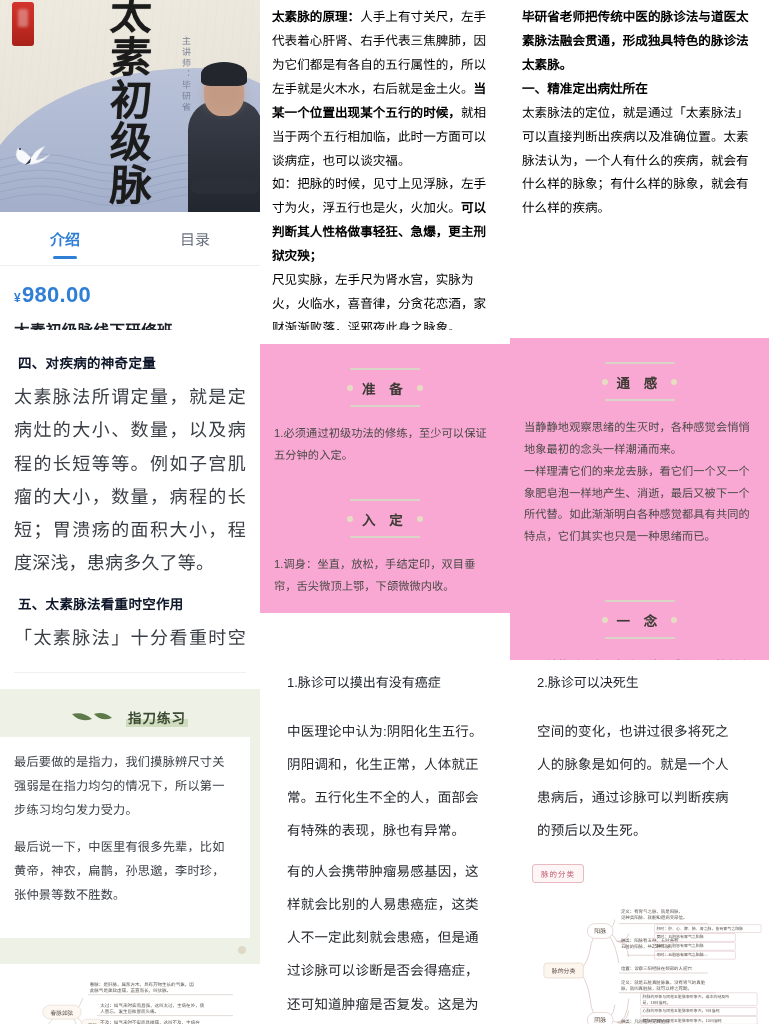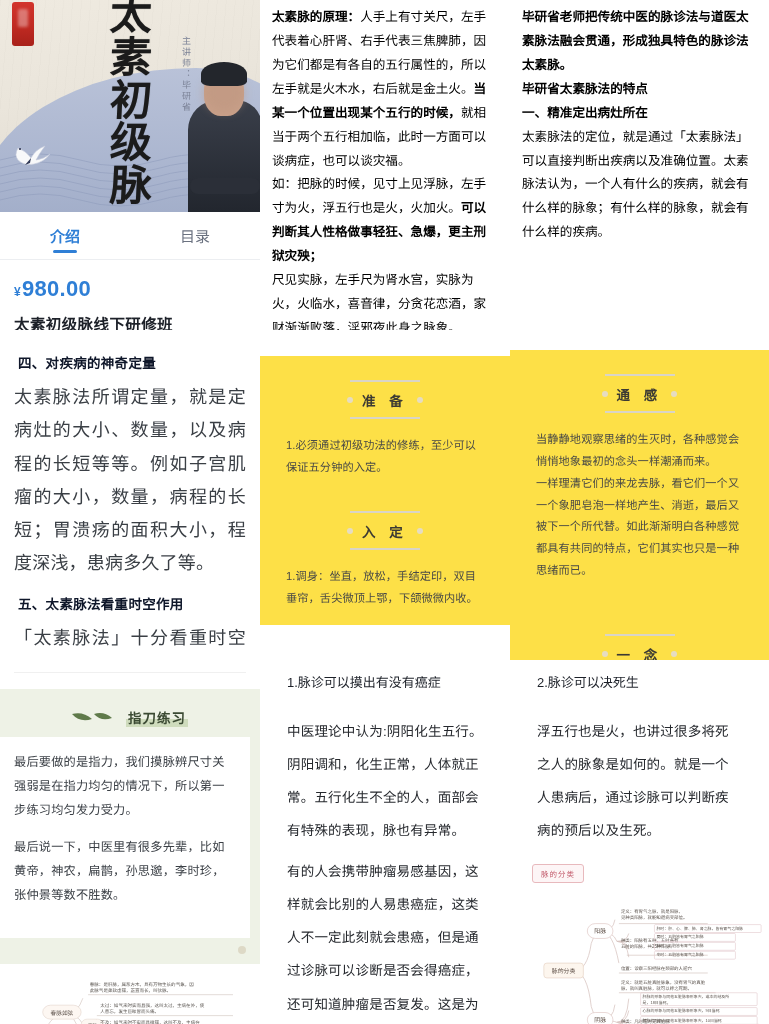--- a/index.html
+++ b/index.html
@@ -67,21 +67,21 @@
   .p-head { position:absolute; left:24px; bottom:96px; width:40px; height:48px;
      background: #c9a089; border-radius: 46% 46% 42% 42%; }
   .p-hair { position:absolute; left:21px; bottom:126px; width:46px; height:24px;
      background: #23262c; border-radius: 50% 50% 20% 20%; }
   .p-blur { position:absolute; left:24px; bottom:100px; width:40px; height:38px;
      background: rgba(190,150,128,.55); border-radius:50%; filter: blur(5px); }
   .p-arms { position:absolute; left:10px; bottom:18px; width:70px; height:16px;
      background:#2b2f38; border-radius:8px; }
 
   
-  .tabs { position:relative; height:48px; background:#fff; display:flex;
+  .tabs { position:relative; height:54px; background:#fff; display:flex;
           border-bottom:1px solid #eceef1;justify-content:flex-end; }
   .tab { flex:1; display:flex; align-items:center; justify-content:center;
          font-size:15px; color:#6b7280; position:relative; font-weight:500; }
   .tab.active { color:#2f7fd6; font-weight:700; }
   .tab.active:after { content:""; position:absolute; bottom:6px; left:50%;
          transform:translateX(-50%); width:24px; height:3px; border-radius:2px;
          background:#2f7fd6; }
 
   
   .pricewrap { padding: 16px 14px 14px; background:#fff; }
@@ -104,21 +104,21 @@
   .art-narrow { padding: 6px 12px 0; }
   .art-narrow p { font-size:12.6px; line-height:1.9; }
 
   
   .airy { padding: 6px 27px 0; }
   .airy .lead { font-size:13px; color:#1d2129; margin: 6px 0 24px; font-weight:400;}
   .airy p { font-size:13.5px; line-height:2.45; color:#26292e; margin:0 0 8px;
             letter-spacing:.2px; }
 
   
-  .beige { background:#fde047; padding: 10px 12px 14px; margin-top: 12px; }
+  .beige { background:#f9a8d4; padding: 10px 0 14px; }
   .beige-head { text-align:center; position:relative; padding: 14px 0 4px; }
   .beige-head .rule-top { width:70px; height:2px; background:#d9d4c6; margin:0 auto 7px; }
   .beige-head .ttl { display:inline-flex; align-items:center; gap:9px;
         font-size:13.5px; font-weight:700; color:#3c3a33; letter-spacing:5px; }
   .dot { width:6px; height:6px; border-radius:50%; background:#e6dcc2; display:inline-block; }
   .beige-head .rule-bot { width:70px; height:2px; background:#d9d4c6; margin:7px auto 0; }
   .beige-body { padding: 12px 14px 2px; }
   .beige-body p { font-size:11.2px; line-height:1.95; color:#4a4a46; margin:0;
                   letter-spacing:.1px; }
   .beige-gap { height:16px; }
@@ -330,21 +330,20 @@
       </div>
 
     </div>
   </div>
 
   <div class="col col-3">
 
     <div class="tile t-h1">
       <div class="art-narrow">
         <p><b>毕研省老师把传统中医的脉诊法与道医太素脉法融会贯通，形成独具特色的脉诊法太素脉。</b></p>
-        <p><b>毕研省太素脉法的特点</b></p>
         <p><b>一、精准定出病灶所在</b></p>
         <p>太素脉法的定位，就是通过「太素脉法」可以直接判断出疾病以及准确位置。太素脉法认为，一个人有什么的疾病，就会有什么样的脉象；有什么样的脉象，就会有什么样的疾病。</p>
 
       </div>
     </div>
 
     <div class="tile t-h2">
       <div style="height:8px"></div>
       <div class="beige">
 
@@ -375,21 +374,21 @@
         </div>
         <div class="beige-body">
           <p>用足够的耐心旁观各种思绪与感觉，不控制也不强化，渐渐地它们变得越来越少。渐渐地只剩一缕若有若无的思绪，它可能是一种感觉、一个光斑或一种声音、一种气味等等。渐渐地这一缕思绪也会消逝，仿佛进入一片空白的状态。这时，应该明白，这种空白也是一种思绪，就这样保持在一种有相或无相的专一思绪之中。</p>
         </div>
       </div>
     </div>
 
     <div class="tile t-h3">
       <div class="airy">
         <div class="lead">2.脉诊可以决死生</div>
-        <p>浮五行也是火，也讲过很多将死之人的脉象是如何的。就是一个人患病后，通过诊脉可以判断疾病的预后以及生死。</p>
+        <p>空间的变化，也讲过很多将死之人的脉象是如何的。就是一个人患病后，通过诊脉可以判断疾病的预后以及生死。</p>
       </div>
 
       <div class="mindmap" style="padding-left:22px">
         <div class="mm-badge">脉的分类</div>
         <svg viewBox="0 0 240 150" width="237" height="150" style="margin-top:14px">
           <g fill="none" stroke="#d9c6c2" stroke-width=".8">
             <path d="M42 74 q14 0 18 -28 q4 -12 10 -12"></path>
             <path d="M42 74 q14 0 18 36 q4 14 10 14"></path>
             <path d="M70 34 q12 0 14 -12 M70 34 q12 0 16 10 M70 34 q12 0 18 32"></path>
             <path d="M70 124 q12 0 14 -16 M70 124 q12 0 16 2 M70 124 q12 0 18 18"></path>

